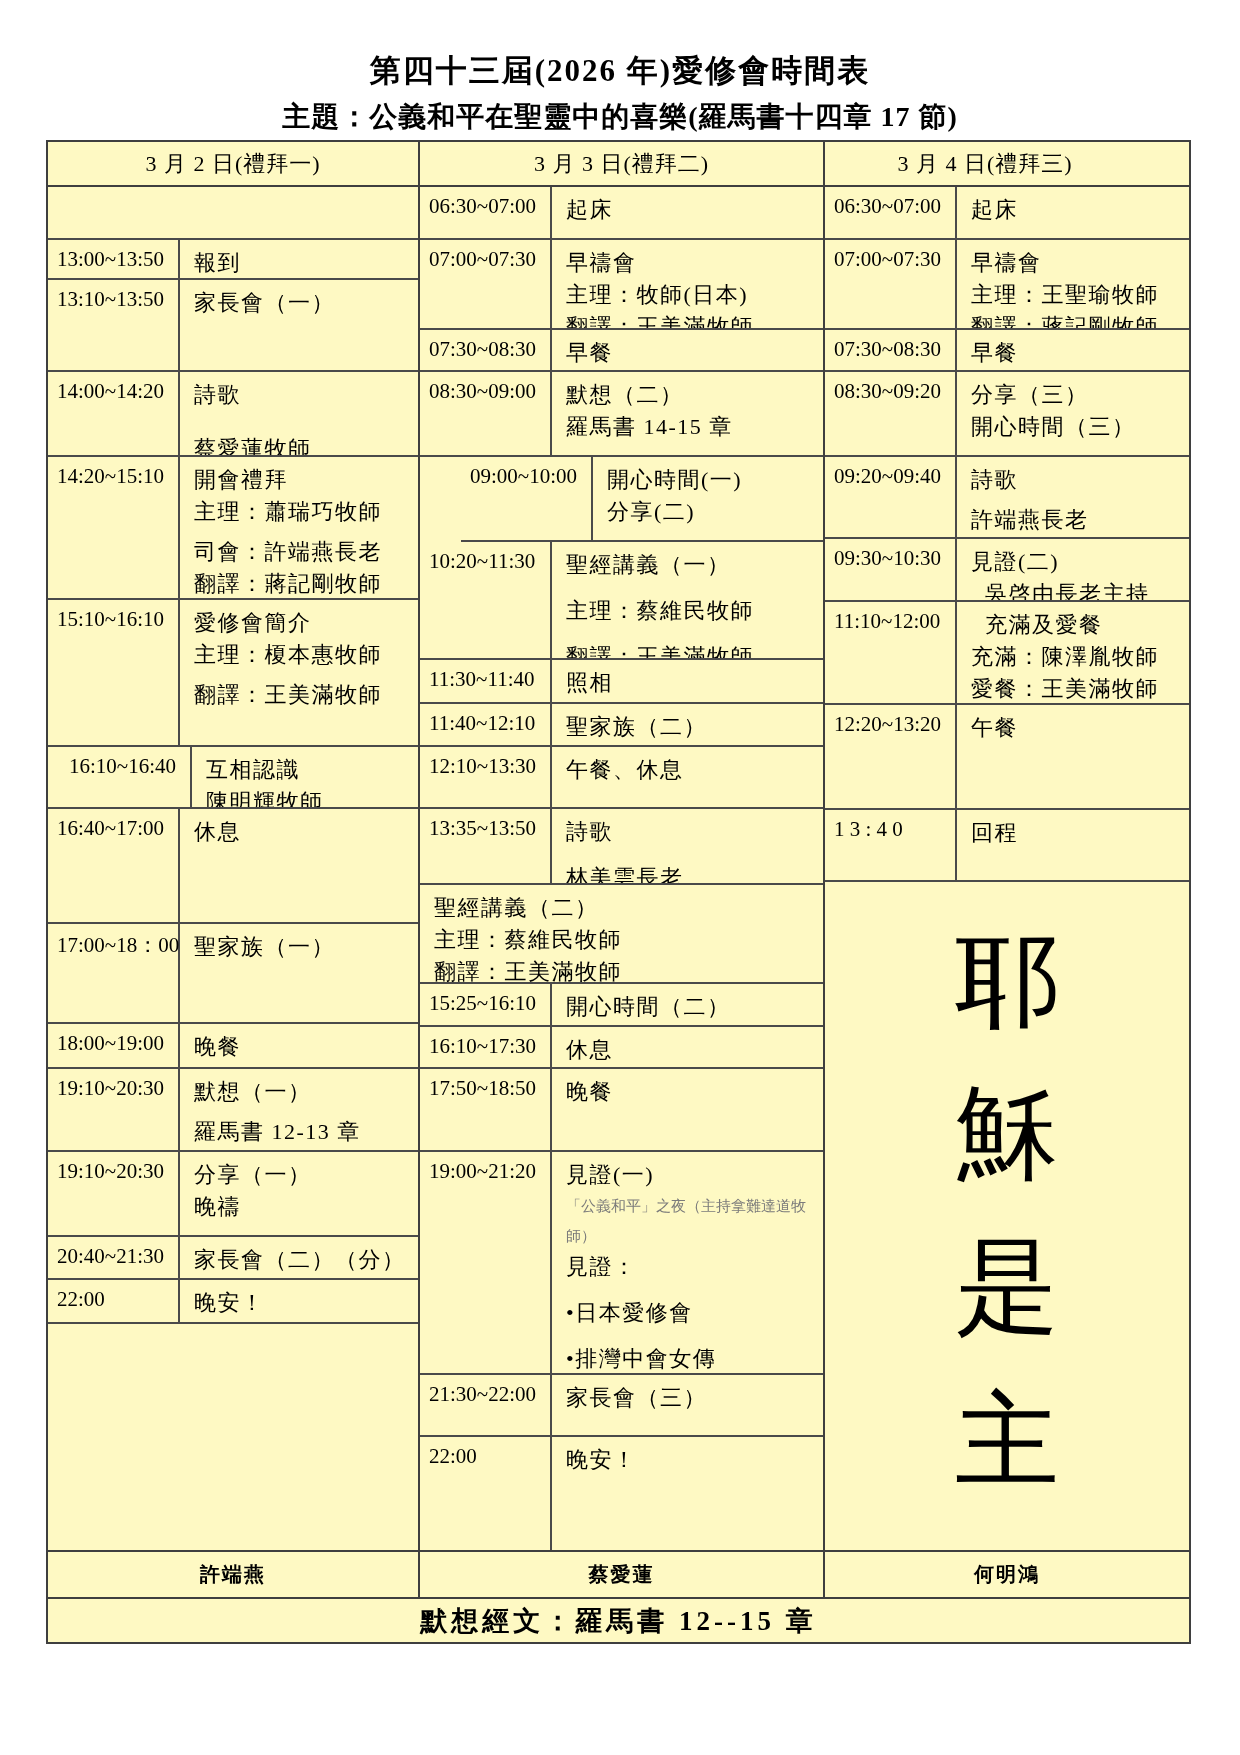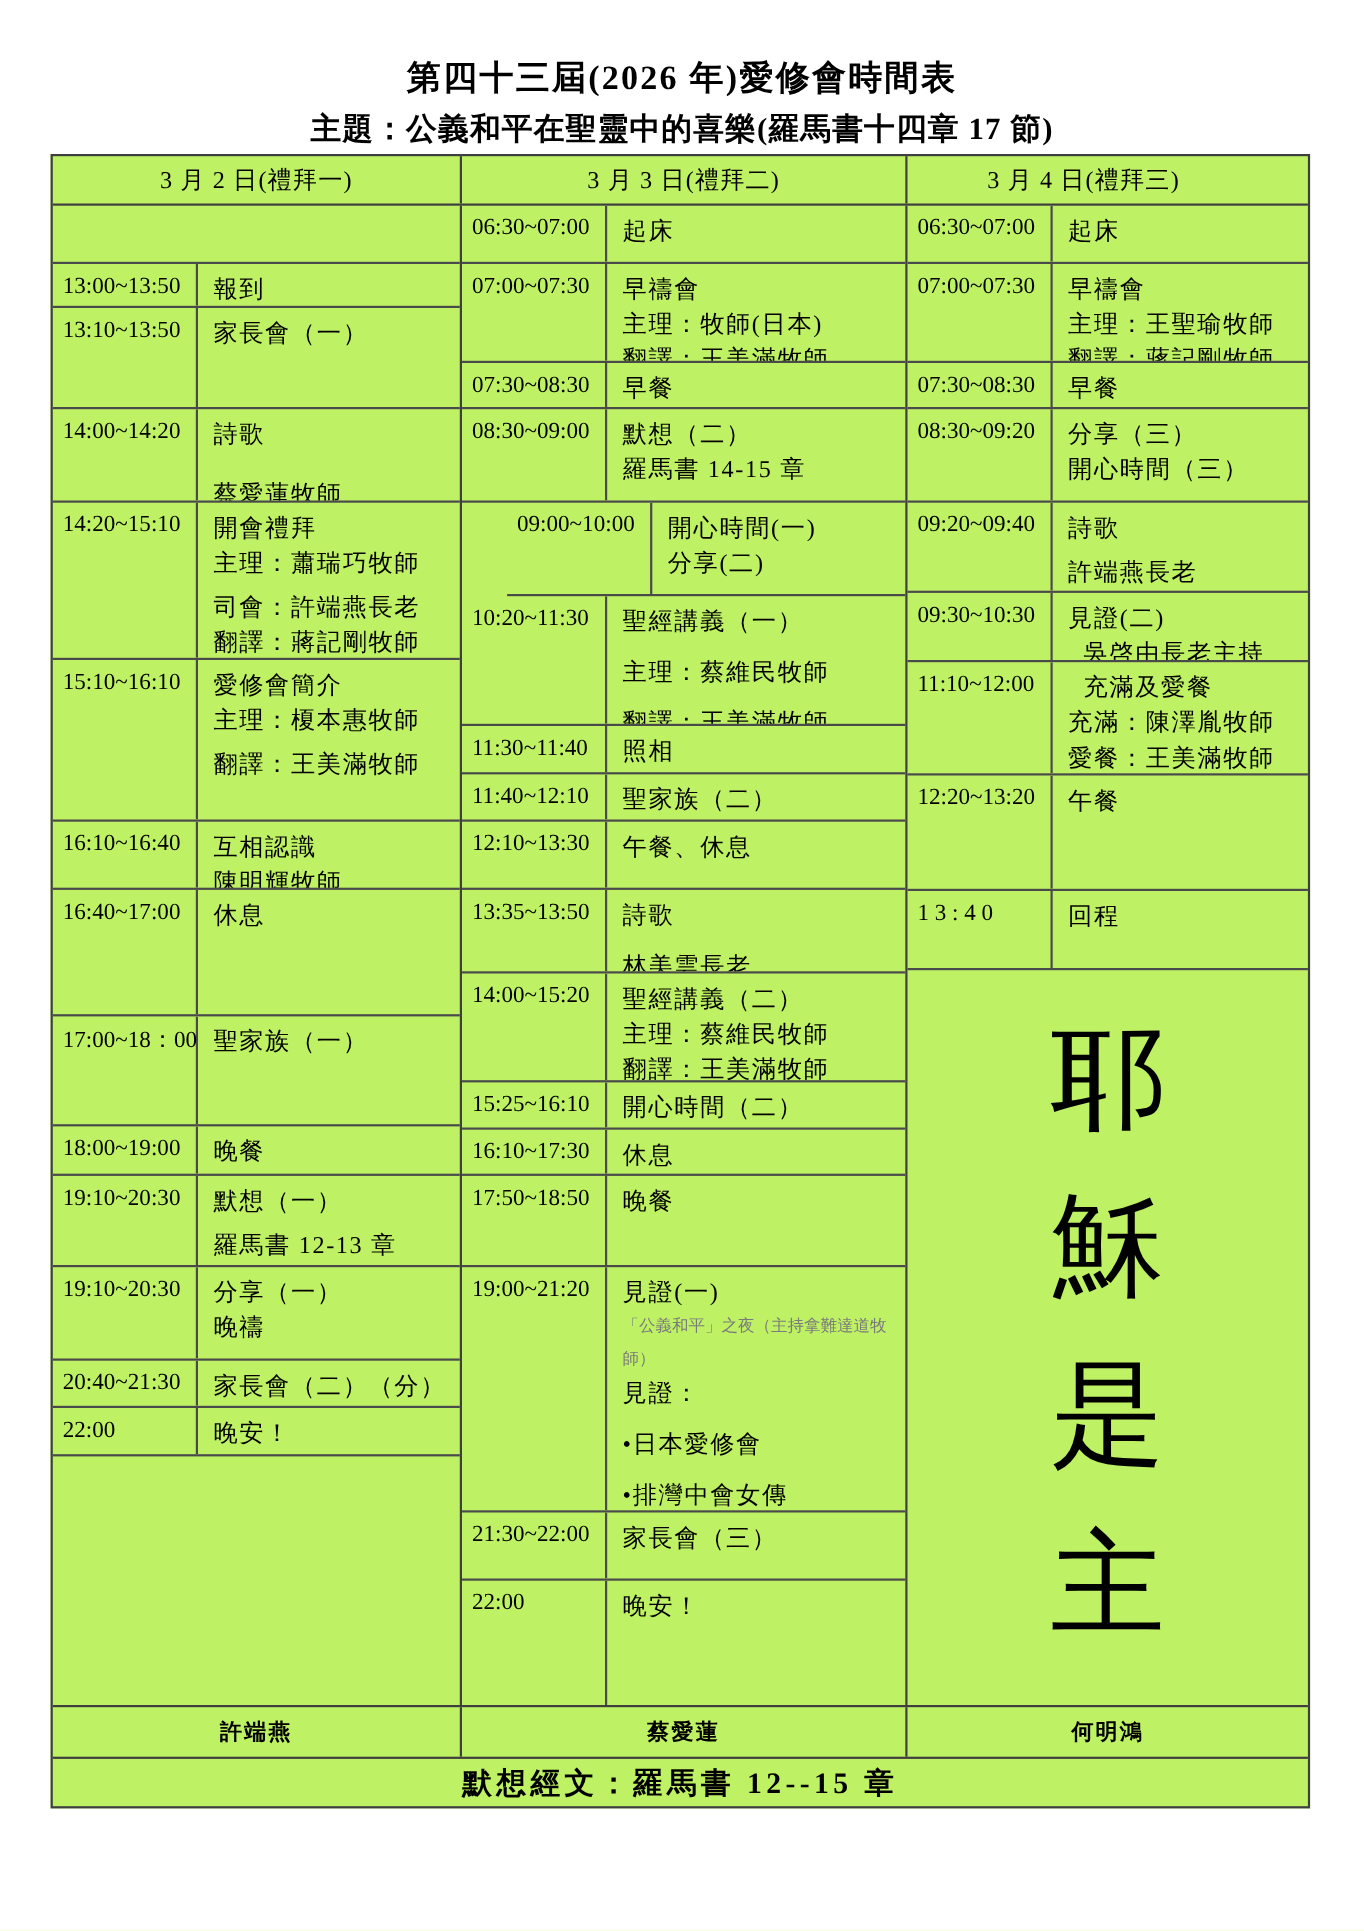--- a/index.html
+++ b/index.html
@@ -24,21 +24,21 @@
     font-size:28px;
     font-weight:bold;
     letter-spacing:1px;
   }
   .table{
     position:absolute;
     left:46px;top:140px;
     width:1145px;
     border:2px solid #3f3f3f;
     box-sizing:border-box;
-    background:#bef264;
+    background:#fef9c3;
   }
   .hrow{display:flex;height:45px;border-bottom:2px solid #3f3f3f;box-sizing:border-box;}
   .hcell{
     box-sizing:border-box;
     display:flex;align-items:center;justify-content:center;
     font-size:22px;letter-spacing:1px;
   }
   .hcell.c0{width:372px;border-right:2px solid #3f3f3f;}
   .hcell.c1{width:405px;border-right:2px solid #3f3f3f;}
   .hcell.c2{width:320px;}
@@ -151,21 +151,21 @@
             </div>
           </div>
           <div class="trow" style="height: 147px;">
             <div class="tcell">15:10~16:10</div>
             <div class="acell">
               <div class="aline">愛修會簡介</div>
               <div class="aline">主理：榎本惠牧師</div>
               <div class="aline ls-g1">翻譯：王美滿牧師</div>
             </div>
           </div>
-          <div class="trow" style="height: 62px;">
+          <div class="trow" style="height: 62px; padding-left: 12px;">
             <div class="tcell">16:10~16:40</div>
             <div class="acell">
               <div class="aline">互相認識</div>
               <div class="aline">陳明輝牧師</div>
             </div>
           </div>
           <div class="trow" style="height: 115px;">
             <div class="tcell">16:40~17:00</div>
             <div class="acell">
               <div class="aline">休息</div>
@@ -273,21 +273,20 @@
             </div>
           </div>
           <div class="trow" style="height: 76px;">
             <div class="tcell">13:35~13:50</div>
             <div class="acell">
               <div class="aline">詩歌</div>
               <div class="aline ls-g2">林美雲長老</div>
             </div>
           </div>
           <div class="trow" style="height: 99px;">
-            <div class="tcell">14:00~15:20</div>
             <div class="acell">
               <div class="aline">聖經講義（二）</div>
               <div class="aline">主理：蔡維民牧師</div>
               <div class="aline">翻譯：王美滿牧師</div>
             </div>
           </div>
           <div class="trow" style="height: 43px;">
             <div class="tcell">15:25~16:10</div>
             <div class="acell">
               <div class="aline">開心時間（二）</div>

